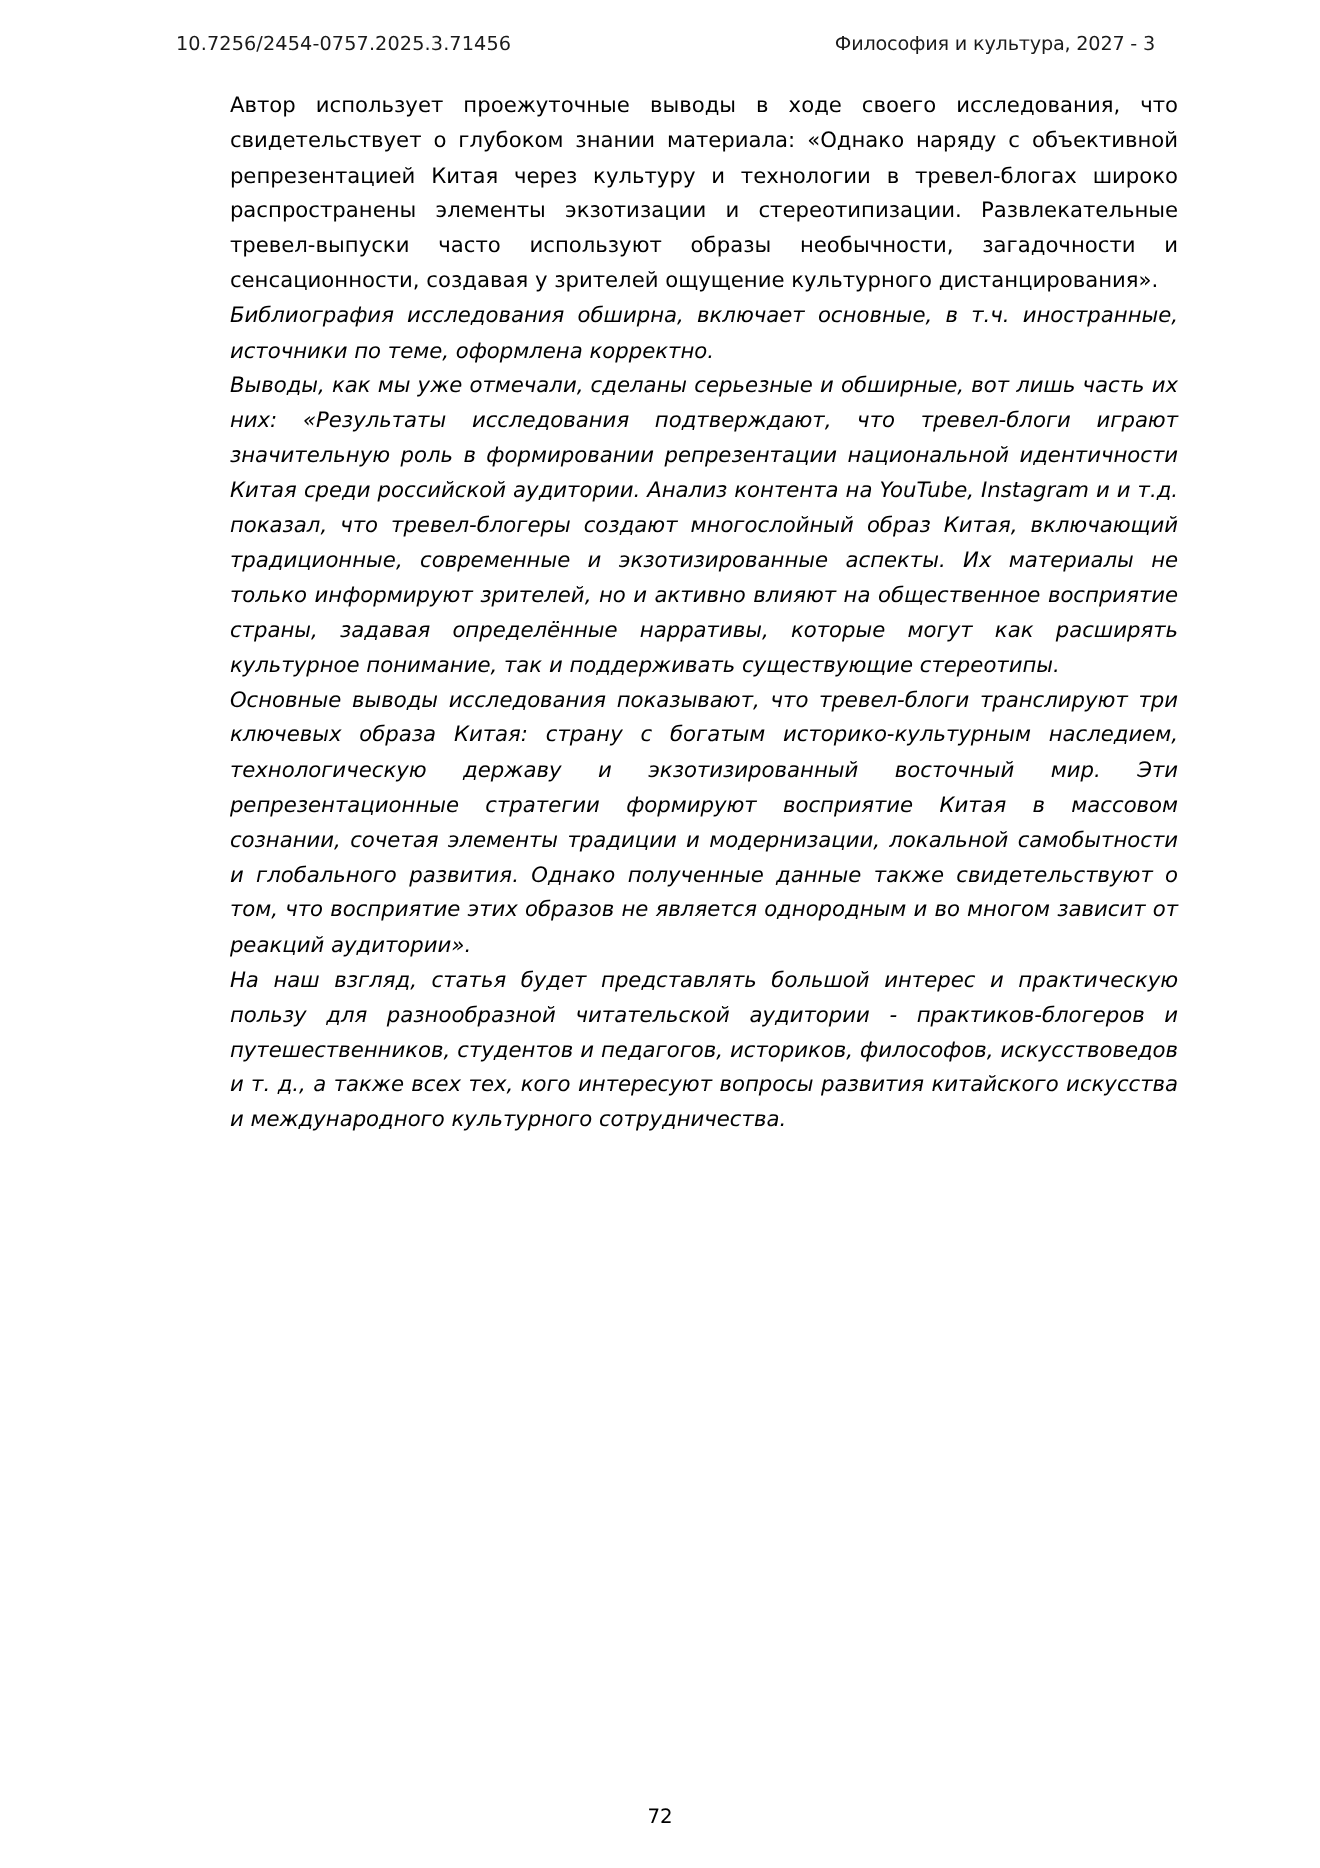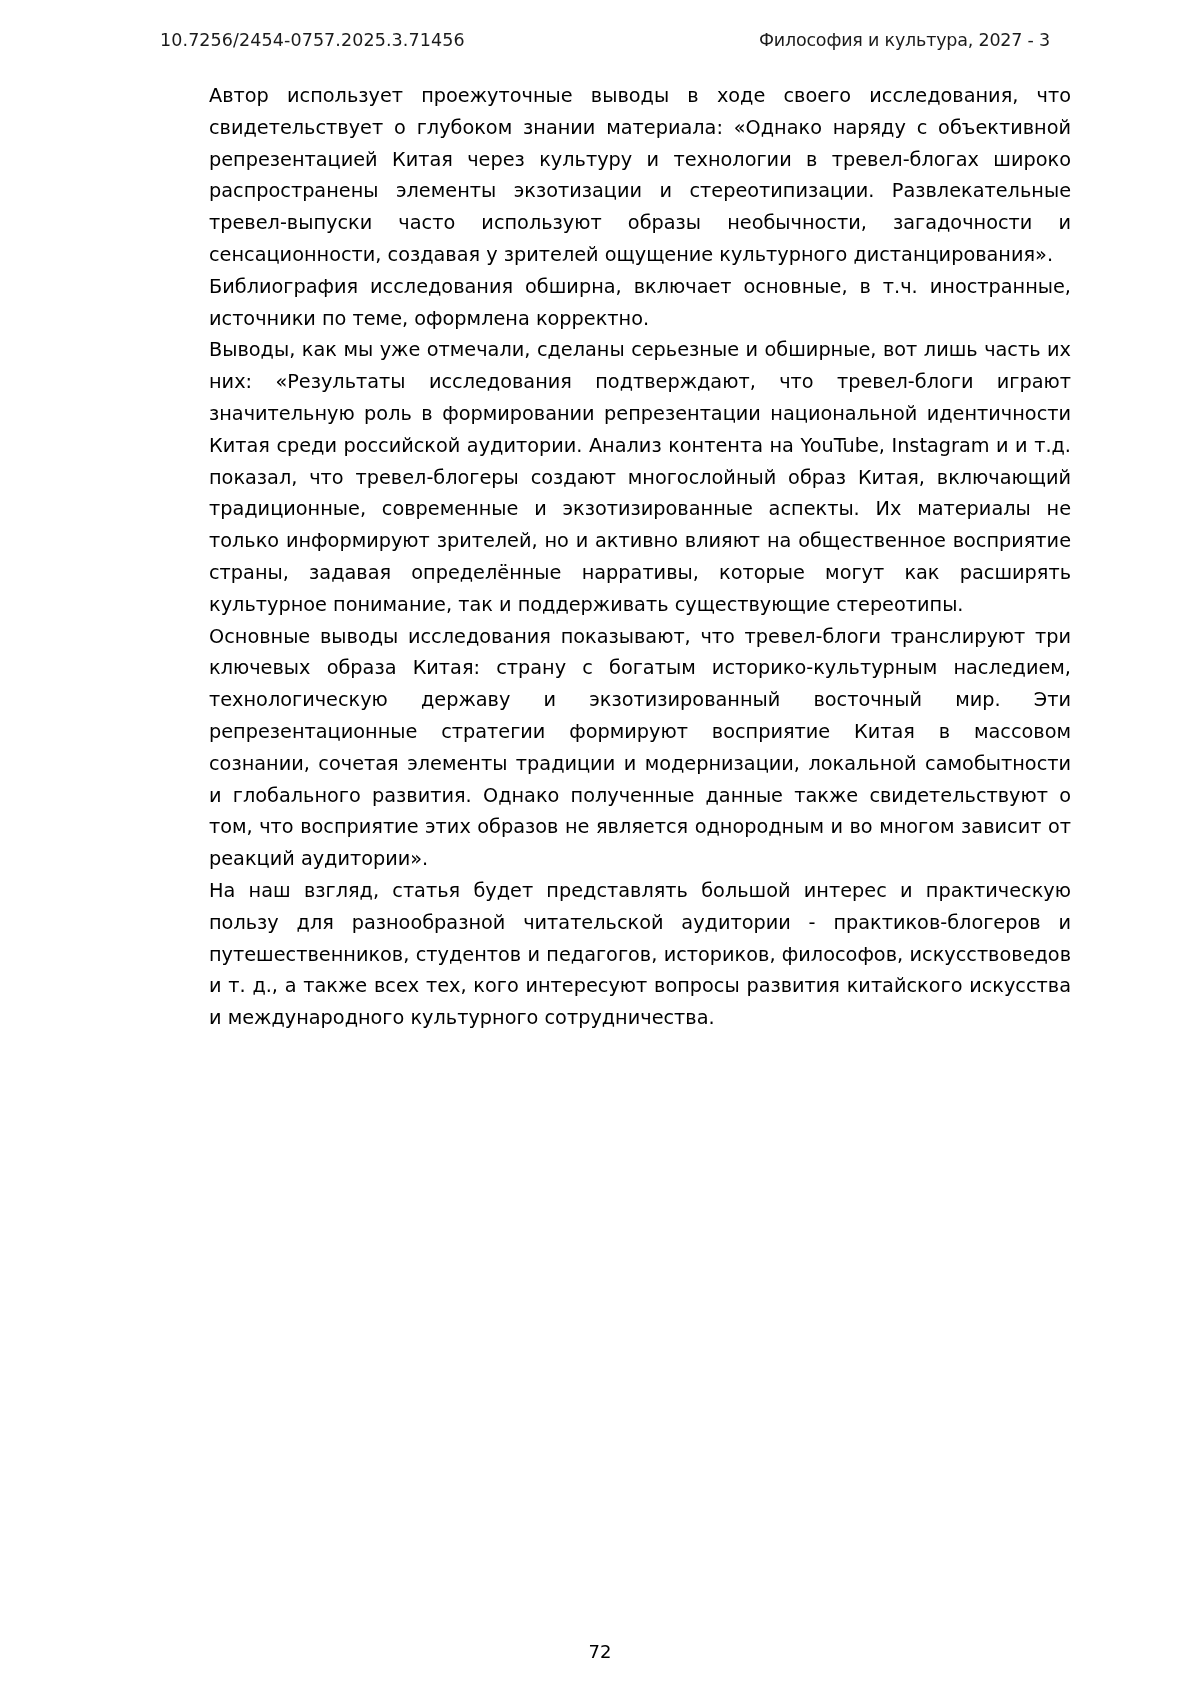--- a/index.html
+++ b/index.html
@@ -54,20 +54,21 @@
   .para {
     font-size: 19.3px;
     line-height: 31.8px;
     text-align: justify;
     margin: 0;
     color: #000000;
     hyphens: none;
   }
   .para + .para {
     margin-top: 0;
+    font-style: italic;
   }
   .footer {
     position: absolute;
     bottom: 36px;
     left: 0;
     width: 1200px;
     text-align: center;
     font-size: 18px;
     color: #000000;
   }

